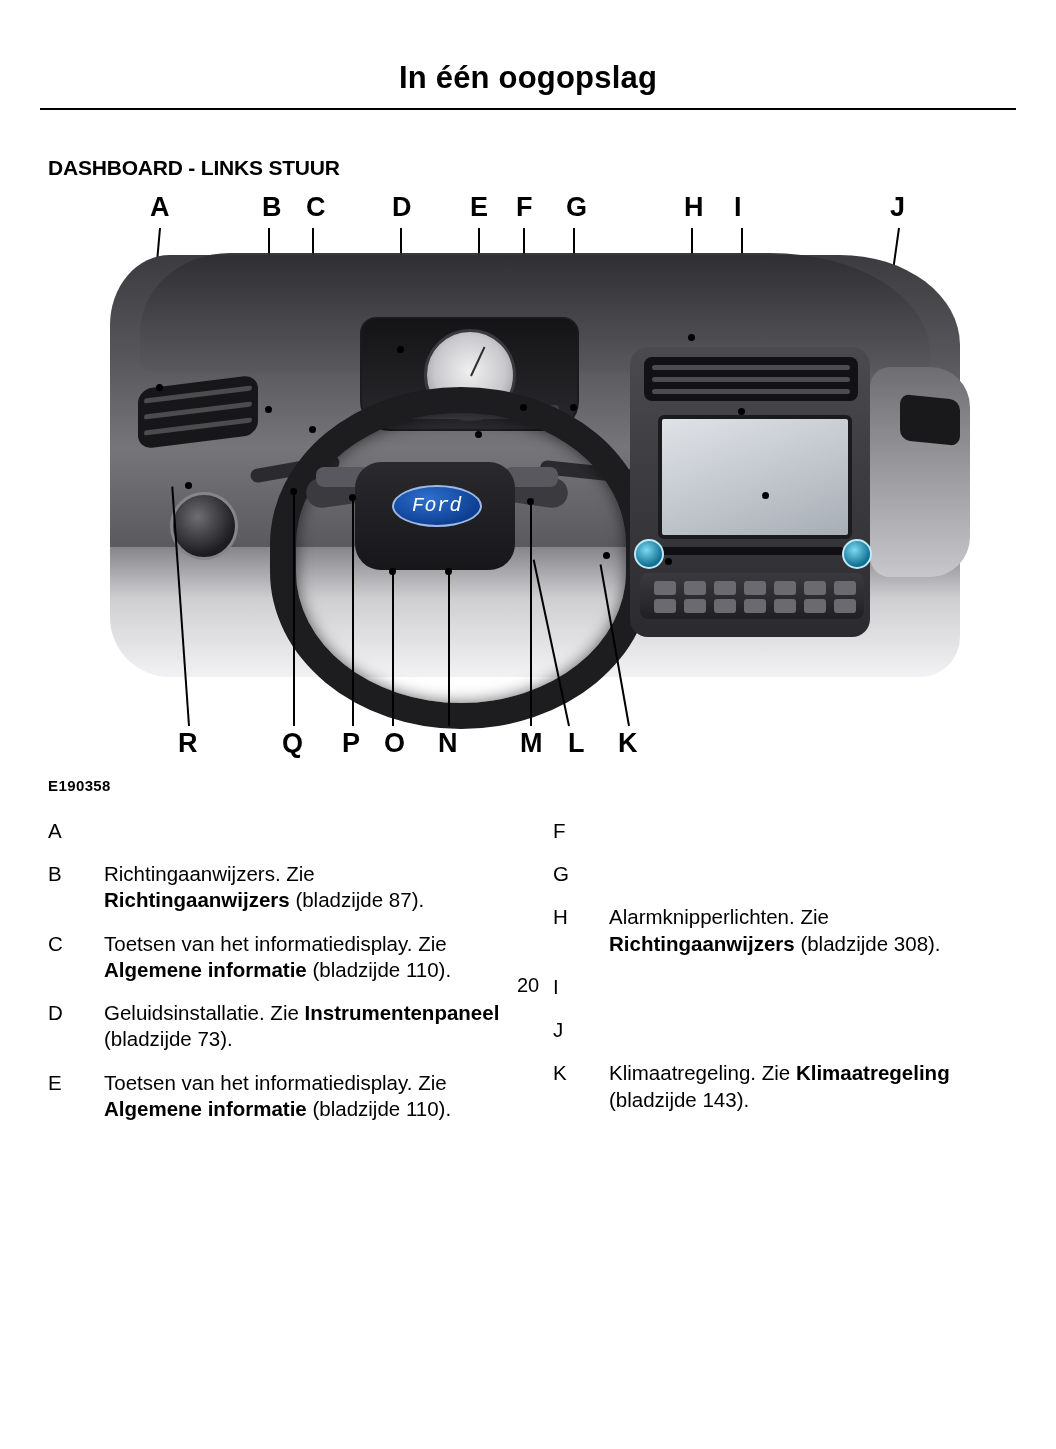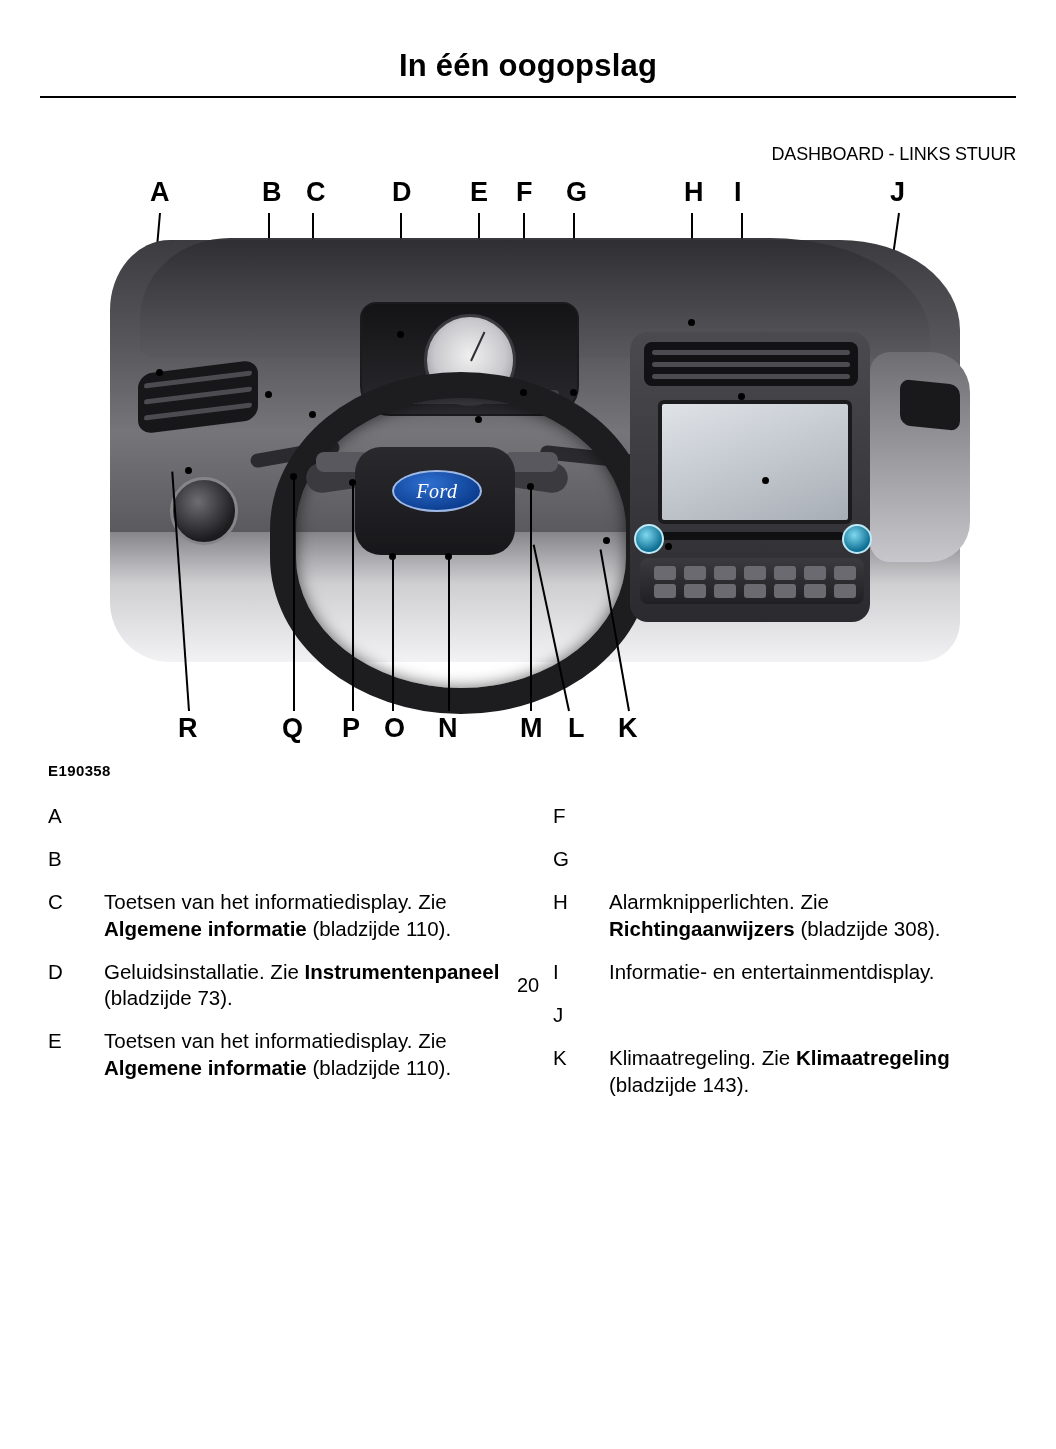--- a/index.html
+++ b/index.html
@@ -13,42 +13,41 @@
     font-family: "Liberation Sans", sans-serif;
     color: #000000;
     position: relative;
     overflow: hidden;
   }
   .page {
     position: relative;
     width: 1056px;
     height: 1039px;
     box-sizing: border-box;
-    padding: 0 40px;
+    padding: 12px 40px;
   }
   .header-title {
     text-align: center;
     font-size: 31px;
     font-weight: bold;
     letter-spacing: 0.2px;
     padding-top: 48px;
     padding-bottom: 12px;
   }
   .header-rule {
     border-bottom: 2px solid #000;
     margin: 0 0 0 0;
     width: 100%;
   }
   .section-title {
-    font-size: 18px;
-    font-weight: normal;
+    font-size: 21px;
+    font-weight: bold;
     letter-spacing: -0.2px;
     margin-top: 46px;
     margin-left: 8px;
-    text-align: right;
   }
   
   .figure {
     position: relative;
     width: 980px;
     height: 610px;
     margin: 12px auto 0 auto;
   }
   .callout {
     position: absolute;
@@ -169,21 +168,21 @@
     border-radius: 26px;
   }
   .ford-badge {
     position: absolute;
     left: 282px; top: 238px;
     width: 86px; height: 38px;
     border-radius: 50%;
     background: radial-gradient(ellipse at 40% 30%, #2f6fd0, #0b3d8f 75%);
     border: 2px solid #9fb9e6;
     color: #fff;
-    font-family: Liberation Serif, serif;
+    font-family: Liberation Mono, monospace;
     font-style: italic;
     font-size: 20px;
     text-align: center;
     line-height: 38px;
     letter-spacing: .5px;
   }
   .wheel-spoke-l {
     position: absolute; left: 196px; top: 228px;
     width: 70px; height: 30px; background:#3a3a3f; border-radius: 16px;
     transform: rotate(-8deg);
@@ -438,20 +437,21 @@
     <div class="fig-code">E190358</div>
   </div>
 
   <div class="legend">
     <div class="legend-col" id="legend-left">
         <div class="legend-row">
           <div class="legend-letter">A</div>
         </div>
         <div class="legend-row">
           <div class="legend-letter">B</div>
+          <div class="legend-text"><span>Richtingaanwijzers.  Zie </span><b>Richtingaanwijzers</b><span> (bladzijde 87).</span></div>
         </div>
         <div class="legend-row">
           <div class="legend-letter">C</div>
           <div class="legend-text"><span>Toetsen van het informatiedisplay.  Zie </span><b>Algemene informatie</b><span> (bladzijde 110).</span></div>
         </div>
         <div class="legend-row">
           <div class="legend-letter">D</div>
           <div class="legend-text"><span>Geluidsinstallatie.  Zie </span><b>Instrumentenpaneel</b><span> (bladzijde 73).</span></div>
         </div>
         <div class="legend-row">
@@ -465,21 +465,20 @@
         </div>
         <div class="legend-row">
           <div class="legend-letter">G</div>
         </div>
         <div class="legend-row">
           <div class="legend-letter">H</div>
           <div class="legend-text"><span>Alarmknipperlichten.  Zie </span><b>Richtingaanwijzers</b><span> (bladzijde 308).</span></div>
         </div>
         <div class="legend-row">
           <div class="legend-letter">I</div>
-          <div class="legend-text"><span>Informatie- en entertainmentdisplay.</span></div>
         </div>
         <div class="legend-row">
           <div class="legend-letter">J</div>
         </div>
         <div class="legend-row">
           <div class="legend-letter">K</div>
           <div class="legend-text"><span>Klimaatregeling.  Zie </span><b>Klimaatregeling</b><span> (bladzijde 143).</span></div>
         </div>
       </div>
   </div>

